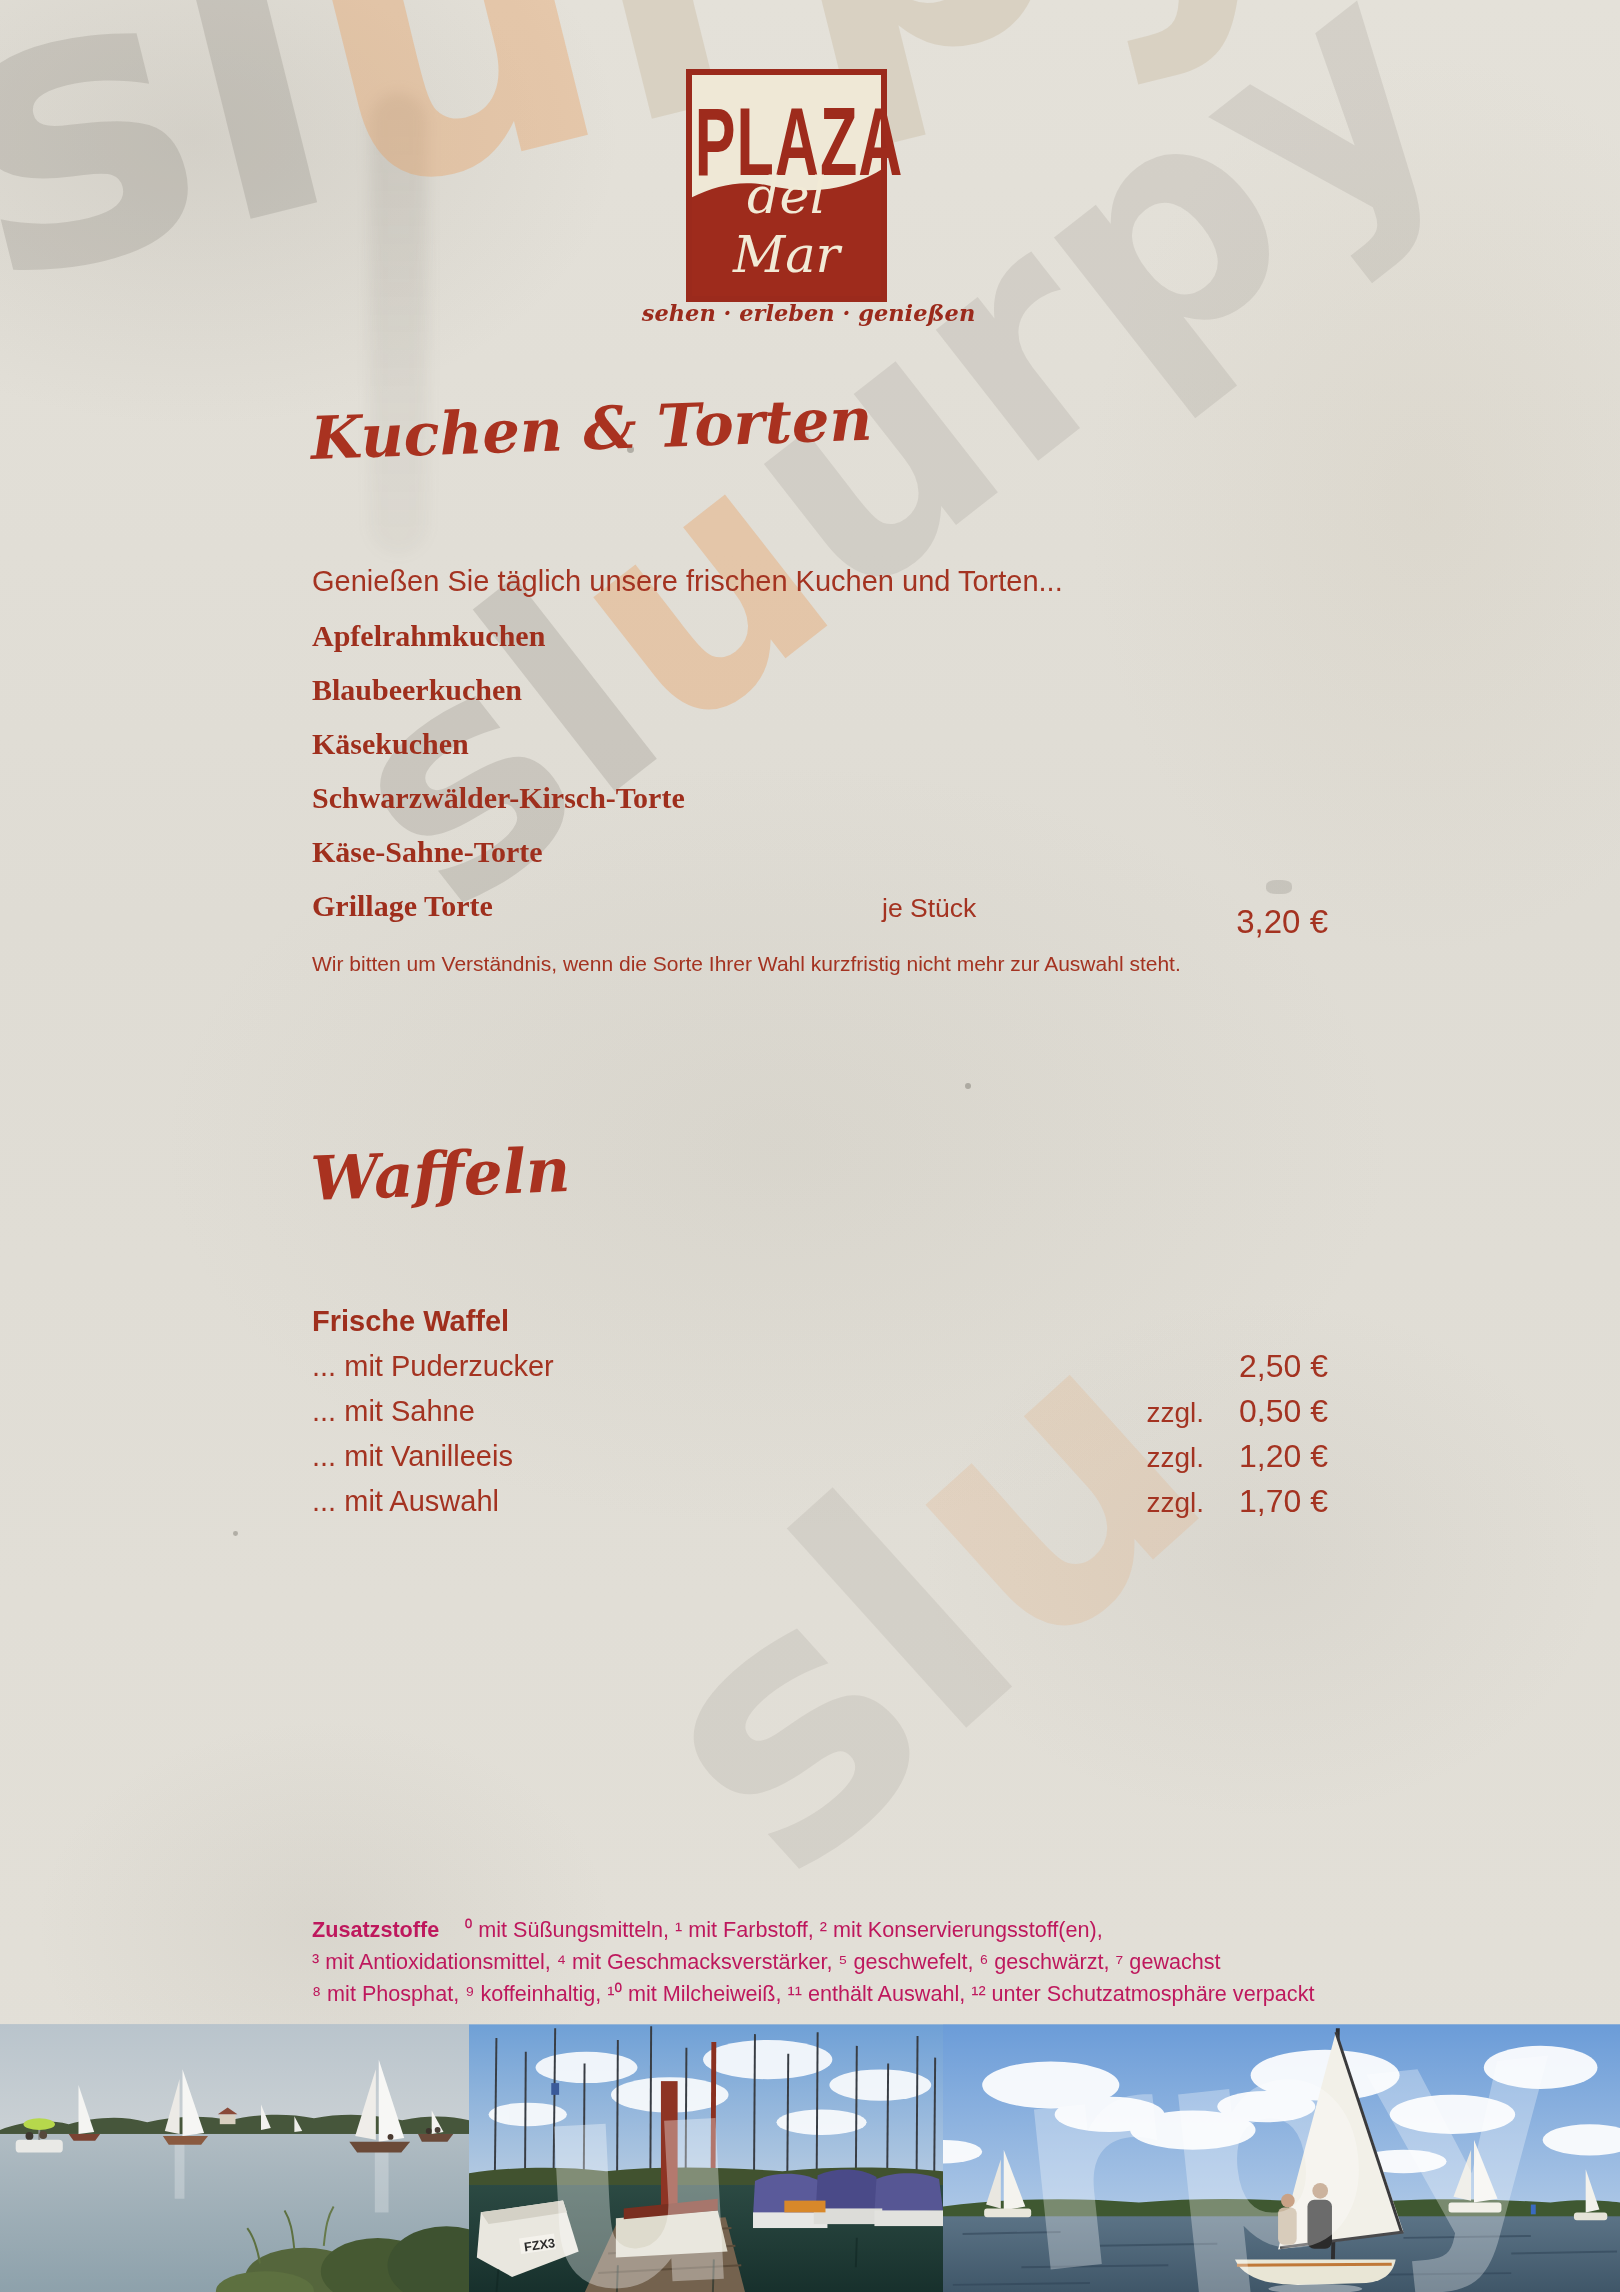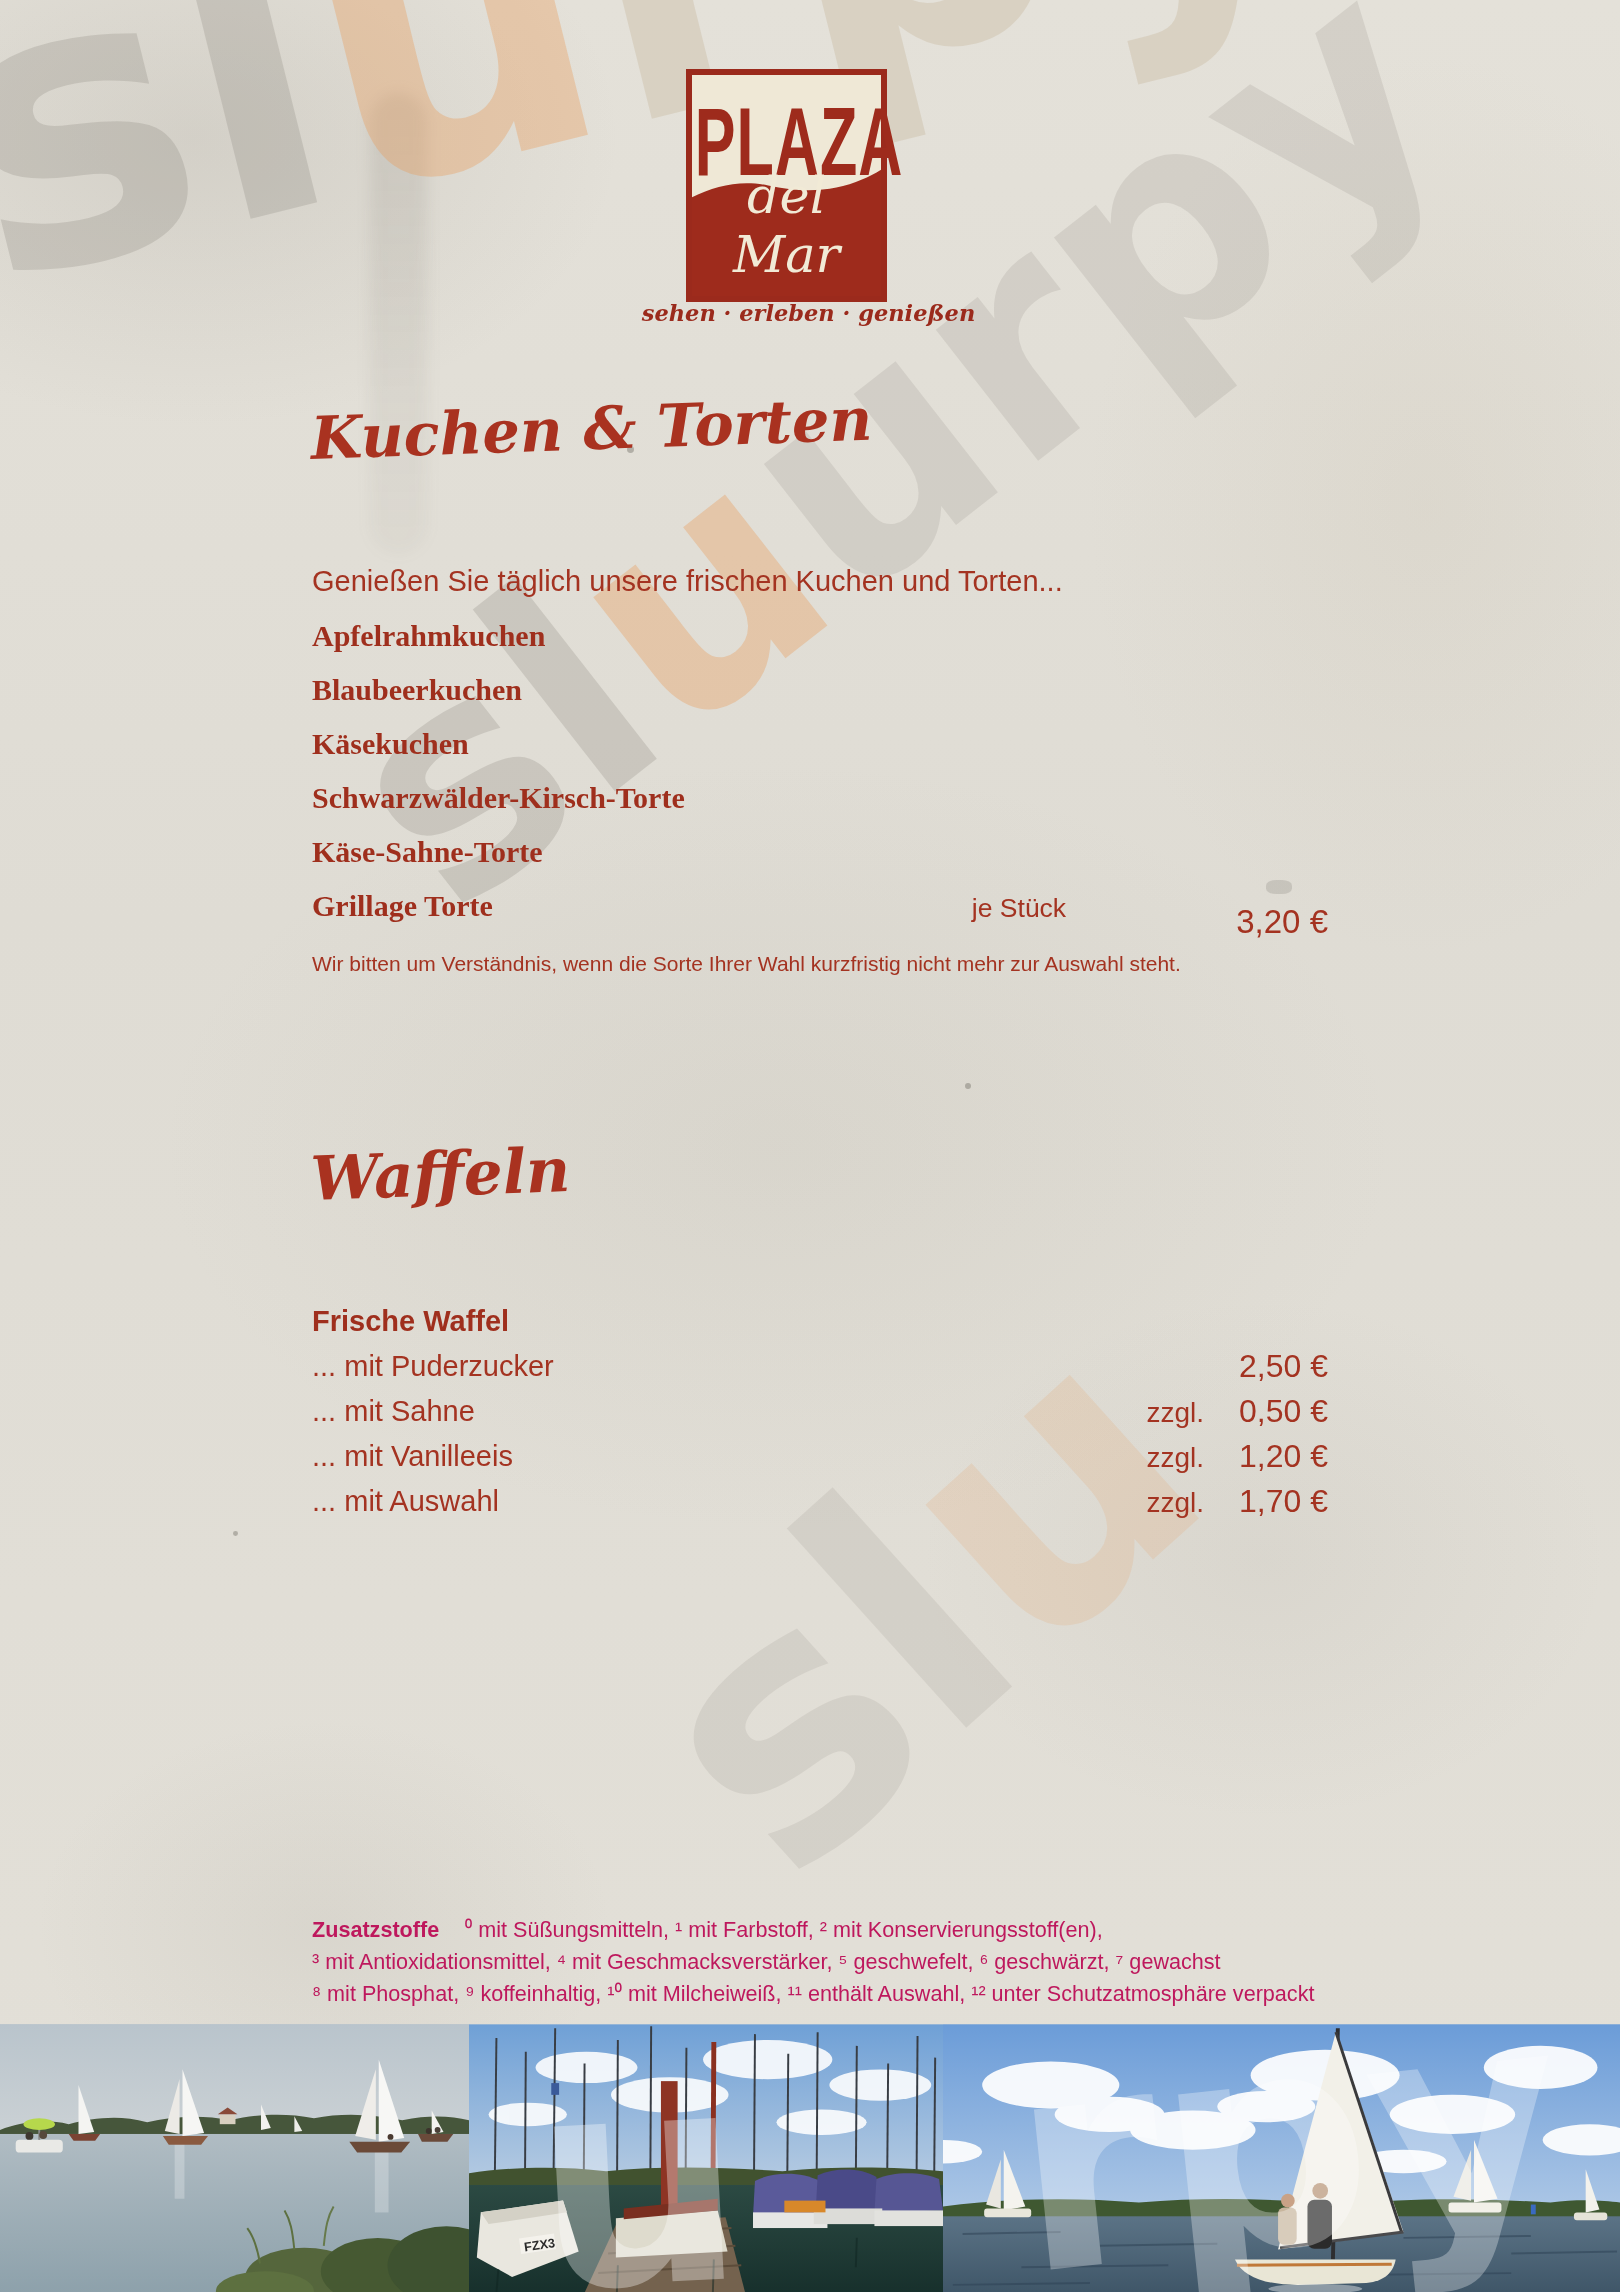--- a/index.html
+++ b/index.html
@@ -54,21 +54,21 @@
   
   .script-head{position:absolute;left:312px;z-index:3;
     font-family:"DejaVu Serif",serif;font-style:italic;font-weight:700;color:#a93220;
     transform:rotate(-2deg);transform-origin:left bottom;}
   .head-kuchen{top:404px;font-size:59px;}
   .head-waffeln{top:1143px;font-size:61px;}
 
   .red{color:#a43321;}
   .intro{position:absolute;left:312px;top:565px;font-size:29px;z-index:3;}
   .kitem{position:absolute;left:312px;font-size:30px;font-weight:700;z-index:3;color:#9f2f1d;font-family:Liberation Serif, serif;}
-  .je-stueck{position:absolute;left:882px;top:893px;width:274px;text-align:center;font-size:26.5px;z-index:3;}
+  .je-stueck{position:absolute;left:882px;top:893px;width:274px;text-align:left;font-size:26.5px;z-index:3;}
   .k-price{position:absolute;left:1078px;top:883px;width:250px;text-align:right;font-size:33px;z-index:3;margin-top:20px;}
   .note{position:absolute;left:312px;top:952px;font-size:21px;z-index:3;}
 
   .w-base{position:absolute;left:312px;top:1305px;font-size:29px;font-weight:700;z-index:3;color:#9f2f1d;}
   .wrow{position:absolute;left:312px;width:1016px;height:43px;z-index:3;text-align:right;}
   .wlabel{position:absolute;left:0;top:0;font-size:29px;color:#a43321;}
   .wprefix{position:absolute;right:124px;top:2px;font-size:28px;color:#a43321;}
   .wprice{position:absolute;right:0;top:-2px;font-size:32px;color:#a43321;}
 
   .footer{position:absolute;left:312px;top:1914px;width:1117px;z-index:3;

